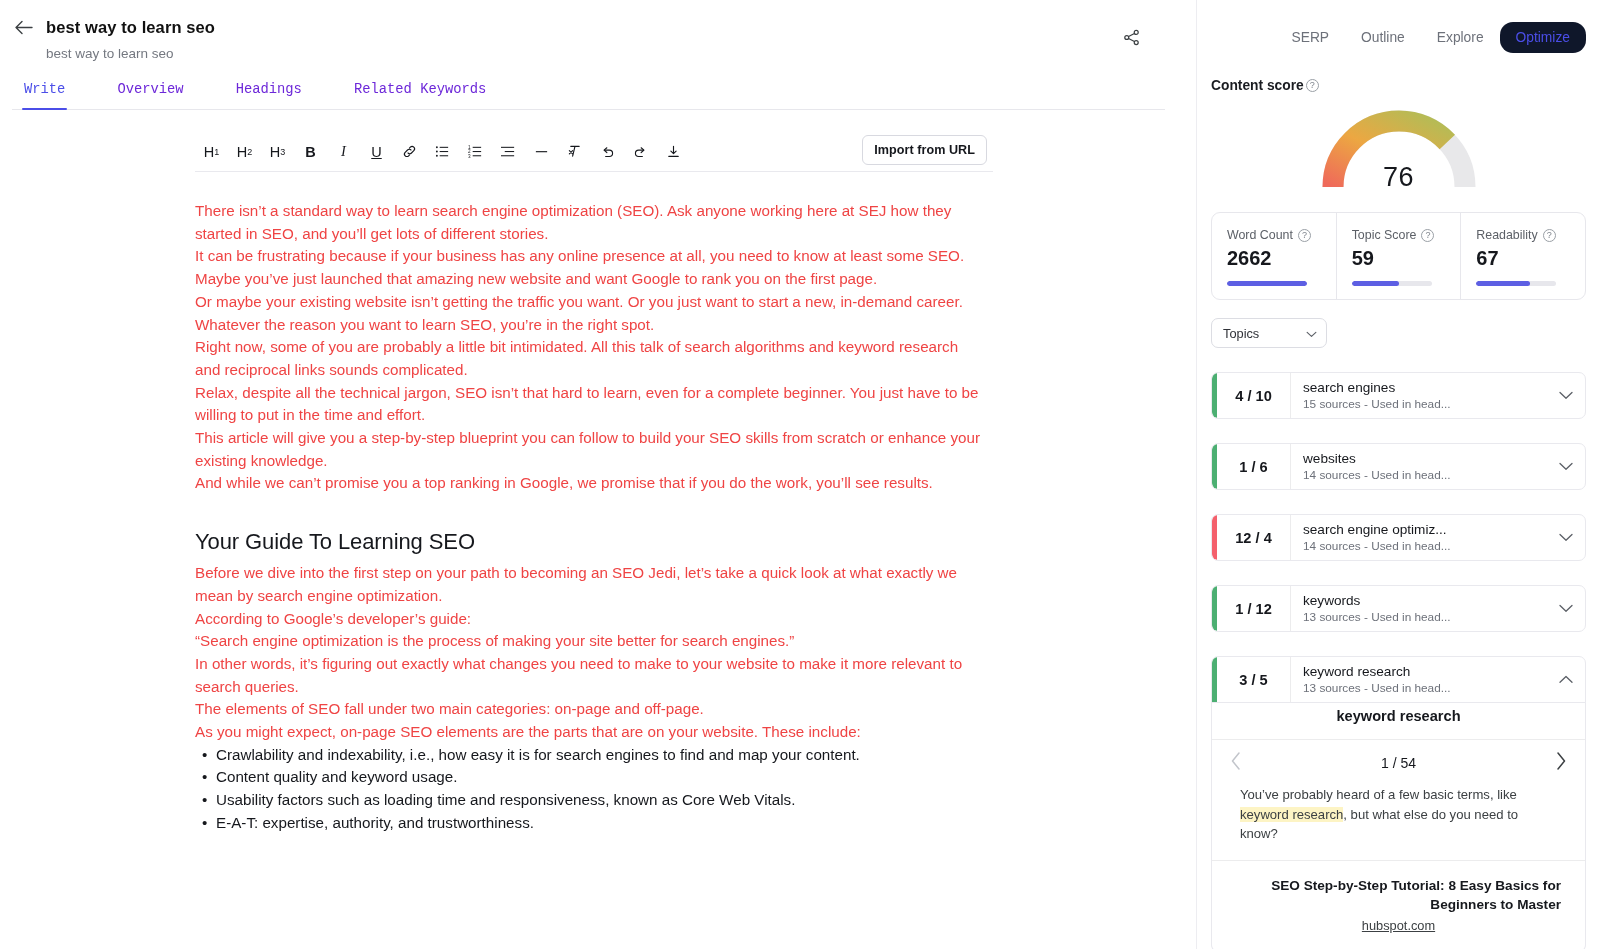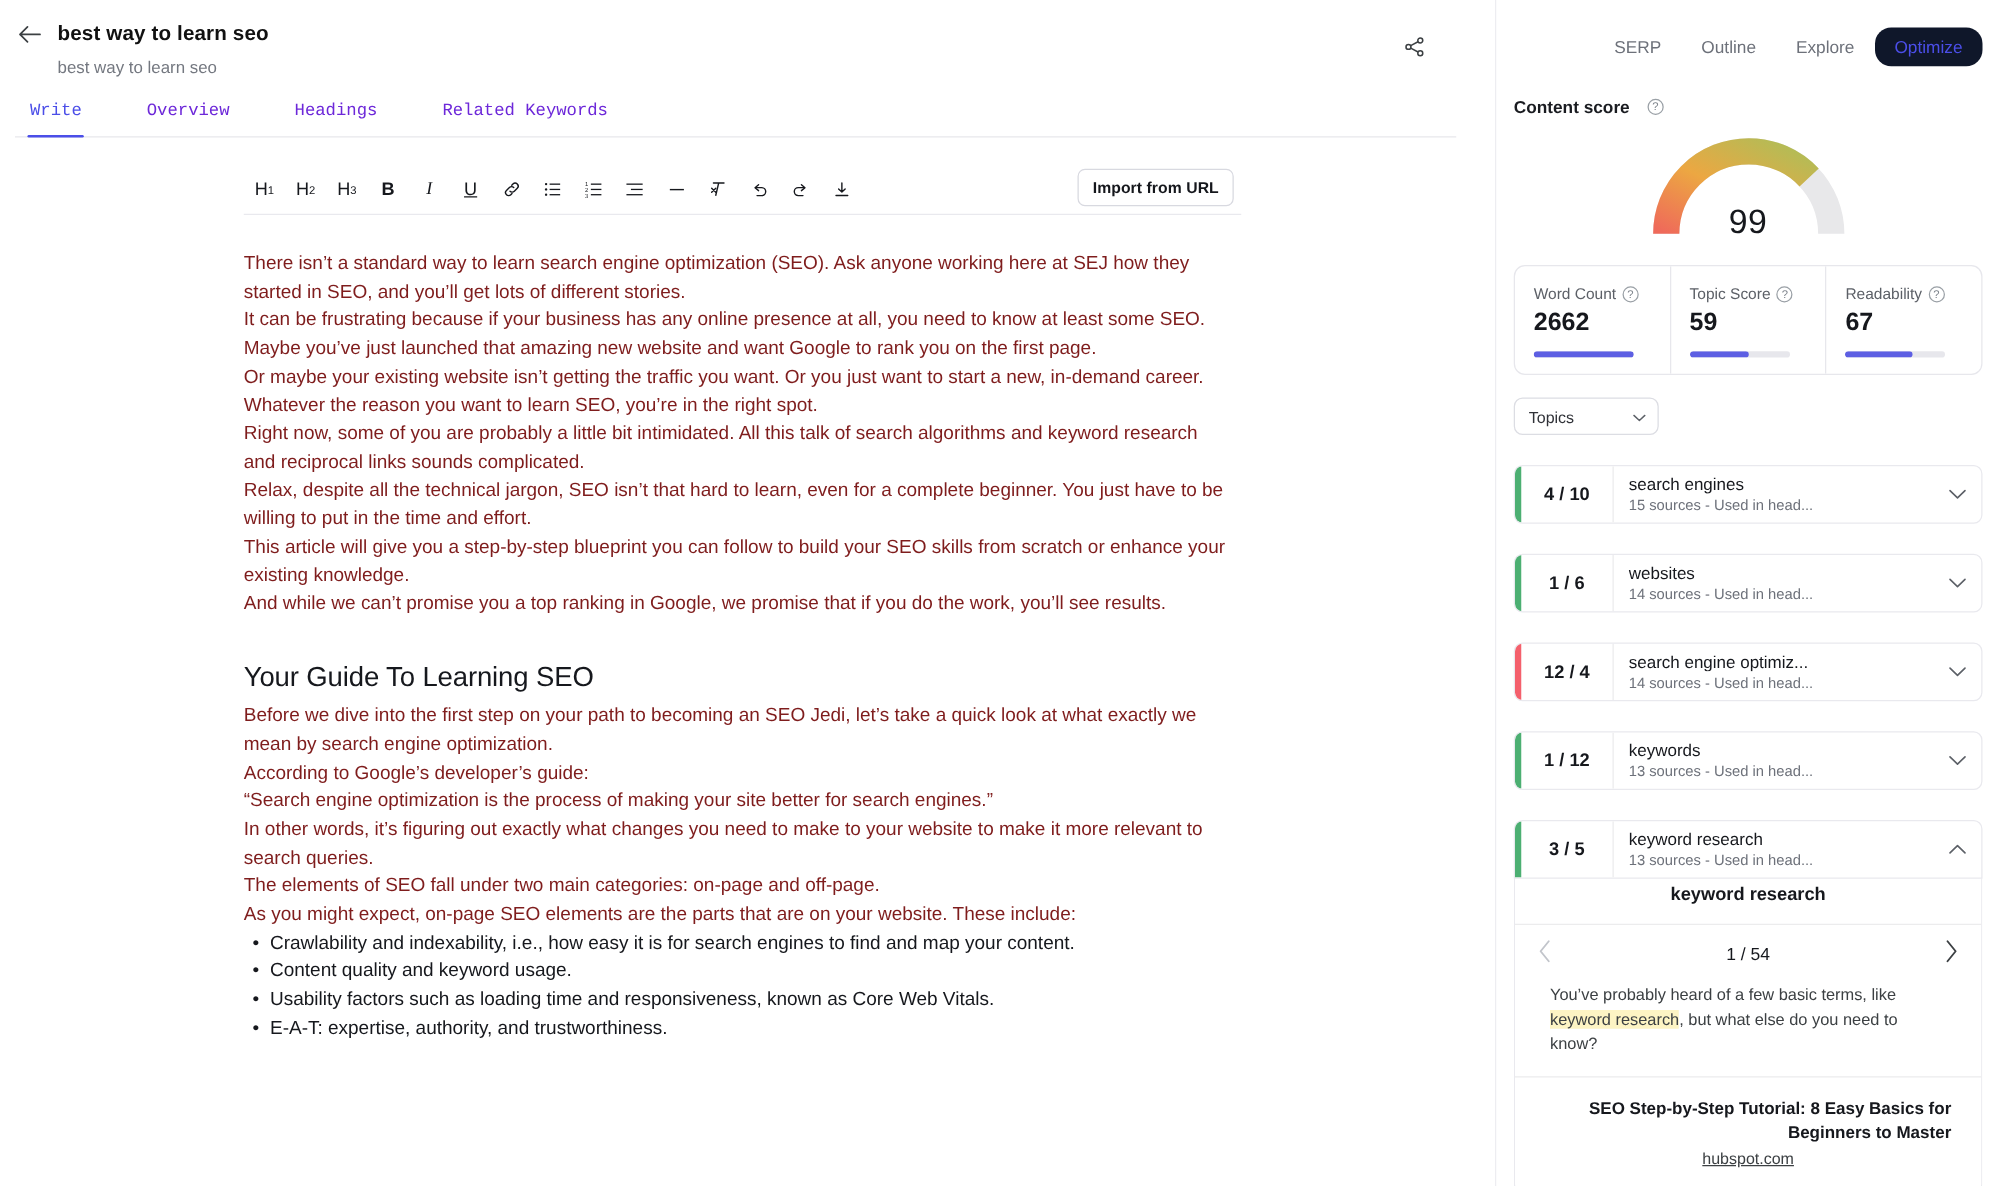--- a/index.html
+++ b/index.html
@@ -58,21 +58,21 @@
   .tb-btn sub { font-size: 9px; }
   .import-btn {
     position: absolute; right: 6px; top: 3px;
     border: 1px solid #d8d9e0; border-radius: 6px; background:#fff;
     font-size: 12.6px; font-weight: bold; color: #15171c;
     padding: 7px 11px; cursor: pointer; letter-spacing: .05px;
   }
 
   .doc-body { width: 790px; padding-top: 28px; }
   .doc-body p {
-    font-size: 15.2px; line-height: 22.7px; color: #7f1d1d; margin: 0;
+    font-size: 15.2px; line-height: 22.7px; color: #ef4444; margin: 0;
   }
   .doc-body h2 {
     font-size: 22px; font-weight: normal; color: #16181d;
     margin: 32px 0 5px 0; line-height: 30px; letter-spacing: -.1px;
   }
   .doc-body ul { margin: 0; padding-left: 21px; list-style: none; }
   .doc-body li {
     font-size: 15.2px; line-height: 22.7px; color: #16181d; position: relative;
   }
   .doc-body li::before {
@@ -88,21 +88,21 @@
     display: flex; align-items: center; gap: 0; padding: 22px 14px 0 14px;
     justify-content: flex-end;
   }
   .r-tab {
     font-size: 13.8px; color: #6d717a; padding: 8px 16px; border-radius: 7px;
     cursor: pointer; white-space: nowrap;
   }
   .r-tab.active { background: #0f172a; color: #4b4ee8; border-radius: 13px; }
 
   .cs-label {
-    display: flex; align-items: center; gap: 14px;
+    display: flex; align-items: center; gap: 2px;
     margin: 25px 0 0 14px; font-size: 13.8px; font-weight: bold; color: #1a1c21;
   }
   .q-icon {
     width: 13px; height: 13px; border: 1.2px solid #9aa0a6; border-radius: 50%;
     display: inline-flex; align-items: center; justify-content: center;
     font-size: 9px; font-weight: normal; color: #7d838b; line-height: 1;
   }
 
   .gauge-area { position: relative; height: 86px; margin-top: 14px; }
   .gauge-svg { display: block; margin: 0 auto; }
@@ -364,21 +364,21 @@
             <stop offset="0%" stop-color="#ef6a5a"></stop>
             <stop offset="45%" stop-color="#eca742"></stop>
             <stop offset="100%" stop-color="#a8c05a"></stop>
           </linearGradient>
         </defs>
 
         <path d="M14 80 A 66 66 0 0 1 146 80" fill="none" stroke="#e8e8ea" stroke-width="21" stroke-linecap="butt"></path>
 
         <path id="gauge-arc" d="M14 80 A 66 66 0 0 1 146 80" fill="none" stroke="url(#gg)" stroke-width="21" stroke-linecap="butt" stroke-dasharray="207.37432861328125" stroke-dashoffset="49.769838867187495"></path>
       </svg>
-      <div class="gauge-val">99</div>
+      <div class="gauge-val">76</div>
     </div>
 
     <div class="metrics">
       <div class="metric">
         <div class="metric-head">
           <span>Word Count</span>
           <span class="q-icon">?</span>
         </div>
         <div class="metric-val">2662</div>
         <div class="metric-bar">

